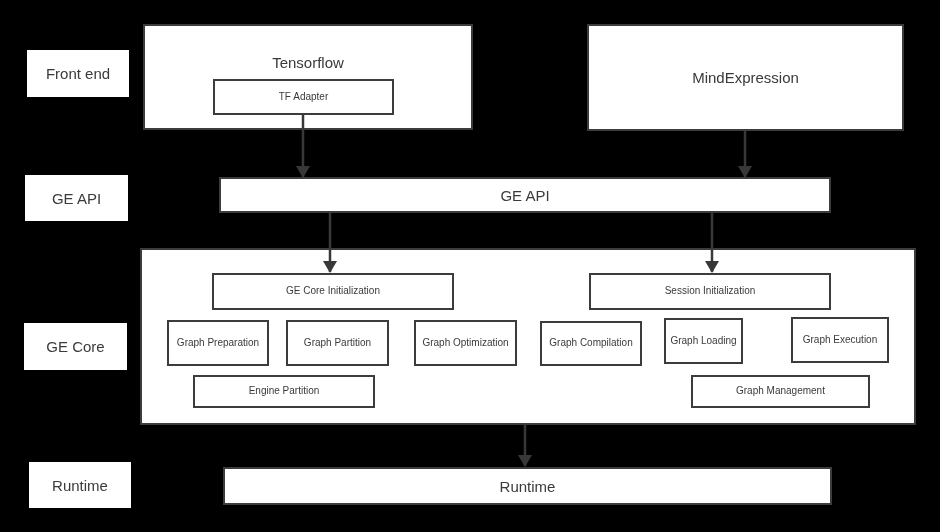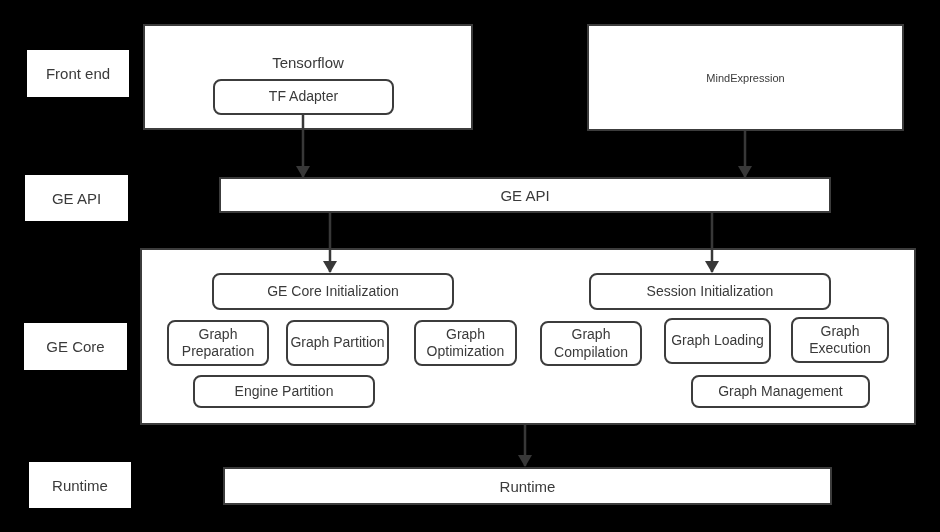--- a/index.html
+++ b/index.html
@@ -28,22 +28,22 @@
     border: none;
     box-sizing: border-box;
     display: flex;
     align-items: center;
     justify-content: center;
     text-align: center;
     font-size: 15px;
     color: #3a3a3a;
   }
   .bar { font-size: 15px; }
-  .big-title { font-size: 11px; }
-  .sub-box { font-size: 14px; line-height: 1.25; border-radius: 8px; }
+  .big-title { font-size: 15px; }
+  .sub-box { font-size: 10px; line-height: 1.25; }
   .tensorflow-box { align-items: flex-start; }
   .tensorflow-title {
     position: absolute;
     top: 28px;
     left: 0;
     width: 100%;
     text-align: center;
     font-size: 15px;
   }
   .arrows {
@@ -66,21 +66,21 @@
   #bar-ge-api  { left: 219px; top: 177px; width: 612px; height: 36px; }
   #box-ge-core { left: 140px; top: 248px; width: 776px; height: 177px; }
 
   #box-core-init    { left: 70px;  top: 23px; width: 242px; height: 37px; }
   #box-session-init { left: 447px; top: 23px; width: 242px; height: 37px; }
 
   #box-graph-preparation  { left: 25px;  top: 70px; width: 102px; height: 46px; }
   #box-graph-partition    { left: 144px; top: 70px; width: 103px; height: 46px; }
   #box-graph-optimization { left: 272px; top: 70px; width: 103px; height: 46px; text-align: center; }
   #box-graph-compilation  { left: 398px; top: 71px; width: 102px; height: 45px; }
-  #box-graph-loading      { left: 522px; top: 68px; width: 107px; height: 46px; }
+  #box-graph-loading      { left: 522px; top: 68px; width: 79px; height: 46px; }
   #box-graph-execution    { left: 649px; top: 67px; width: 98px; height: 46px; }
 
   #box-engine-management   { left: 51px;  top: 125px; width: 182px; height: 33px; }
   #box-operator-management { left: 297px; top: 125px; width: 178px; height: 33px; }
   #box-graph-management    { left: 549px; top: 125px; width: 179px; height: 33px; text-align: right; }
 
   #bar-runtime { left: 223px; top: 467px; width: 609px; height: 38px; }
 </style>
 </head>
 <body>

